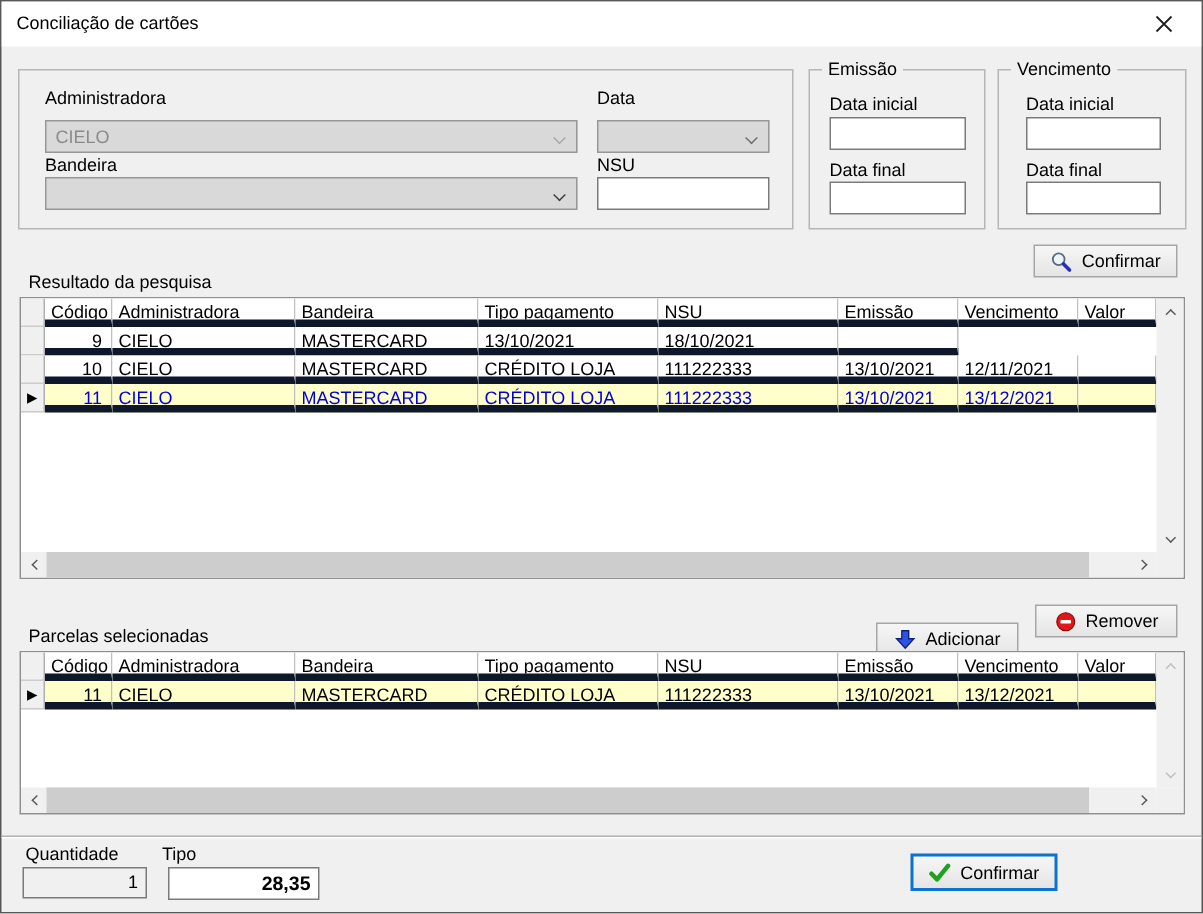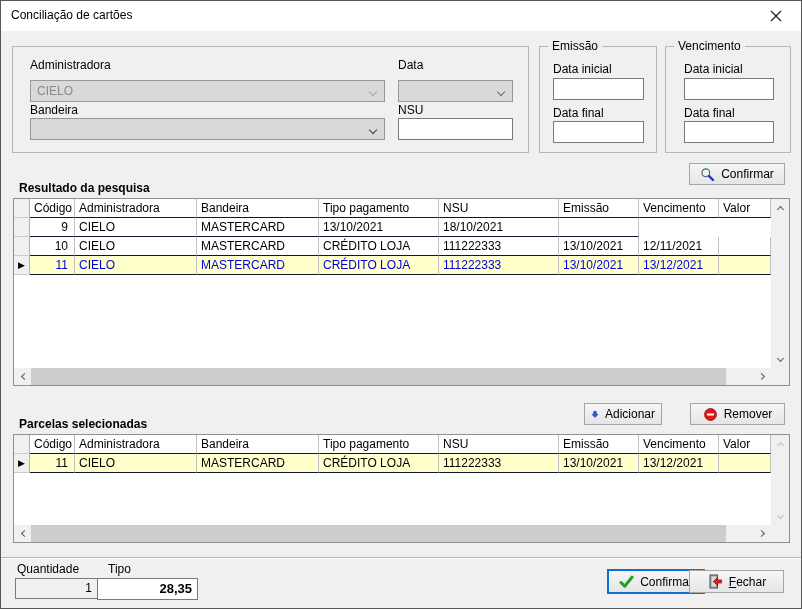--- a/index.html
+++ b/index.html
@@ -22,27 +22,27 @@
 
   .groupbox{position:absolute;border:1px solid #b6b6b6;}
   .groupbox .legend{position:absolute;top:-8px;left:8px;background:#f0f0f0;padding:0 4px;line-height:15px;}
 
   
   .btn{position:absolute;display:flex;align-items:center;justify-content:center;gap:6px;
        background:linear-gradient(#f6f6f6,#e5e5e5);border:1px solid #a6a6a6;font:inherit;cursor:default;}
   .btn.default{border:2px solid var(--accent,#0b72d0);margin-left:24px;}
 
   
-  .section-lbl{position:absolute;font-weight:bold;text-align:right;}
+  .section-lbl{position:absolute;font-weight:normal;text-align:right;}
 
   
   .table{position:absolute;width:777px;border:1px solid #8f8f8f;background:#fff;}
   .grid-area{position:absolute;left:0;top:0;right:18px;bottom:17px;background:#fff;overflow:hidden;}
   .thead,.tr{display:grid;grid-template-columns:16px 45px 122px 122px 120px 120px 80px 80px 1fr;height:19px;}
-  .th,.td{height:19px;line-height:18px;padding:0 4px;border-right:1px solid #c0c0c0;border-bottom:1px solid #0f172a;
+  .th,.td{height:19px;line-height:18px;padding:0 4px;border-right:1px solid #c0c0c0;border-bottom:5px solid #0f172a;
           overflow:hidden;white-space:nowrap;background:#fff;}
   .th{background:#fff;}
   .th.marker,.td.marker{background:#f0f0f0;border-right:1px solid #b0b0b0;border-bottom:1px solid #cccccc;
           padding:0;text-align:center;font-size:9px;line-height:19px;color:#000;}
   .td.num{text-align:right;padding-right:6px;}
   .tr.selected .td{background:var(--sel-bg,#ffffcc);color:var(--sel-text,#0000dd);}
   .tr.selected .td.marker{background:#f0f0f0;color:#000;}
   #table-parcelas .tr.selected .td{color:#000;}
 
   
@@ -193,21 +193,21 @@
           <span class="chev left"></span>
         </div>
       <div class="thumb"></div>
       <div class="sbtn right">
           <span class="chev right"></span>
         </div>
     </div>
     <div class="corner"></div>
   </div>
 
-  <button class="btn" style="left:583px;top:402px;width:78px;height:22px">
+  <button class="btn" style="left:583px;top:414px;width:95px;height:22px">
     <svg width="15" height="15" viewBox="0 0 15 15">
       <path d="M5.2 1.5 h4.6 v5.3 h3.5 L7.5 13.2 L1.7 6.8 h3.5 z" fill="#2d52e8" stroke="#101f7a" stroke-width="0.9"></path>
     </svg>
     <span>Adicionar</span>
   </button>
   <button class="btn" style="left:689px;top:402px;width:95px;height:22px">
     <svg width="15" height="15" viewBox="0 0 15 15">
       <circle cx="7.5" cy="7.5" r="6" fill="#e01818" stroke="#8a0000" stroke-width="0.7"></circle>
       <rect x="4" y="6.4" width="7" height="2.2" rx="0.4" fill="#ffffff"></rect>
     </svg>
@@ -259,30 +259,22 @@
           <span class="chev right"></span>
         </div>
     </div>
     <div class="corner"></div>
   </div>
 
   <div class="separator"></div>
   <span class="lbl" style="left:16px;top:561px">Quantidade</span>
   <div class="field gray" style="left:14px;top:577px;width:83px;height:21px">1</div>
   <span class="lbl" style="left:107px;top:561px">Tipo</span>
-  <div class="field white" style="left:96px;top:577px;width:101px;height:22px">28,35</div>
+  <div class="field white" style="left:111px;top:577px;width:101px;height:22px">28,35</div>
 
   <button class="btn default" style="left:582px;top:568px;width:98px;height:25px">
     <svg width="15" height="14" viewBox="0 0 15 14">
       <path d="M2 7.5 L5.7 11.2 L13 2.2" fill="none" stroke="#1fa01f" stroke-width="3" stroke-linecap="round" stroke-linejoin="round"></path>
     </svg>
     <span>Confirmar</span>
   </button>
-  <button class="btn" style="left:688px;top:569px;width:95px;height:23px">
-    <svg width="16" height="15" viewBox="0 0 16 15">
-      <rect x="3" y="1" width="7.5" height="13" fill="#a8a8a8" stroke="#4a4a4a" stroke-width="1"></rect>
-      <rect x="4.6" y="2.5" width="4.4" height="10" fill="#d9d9d9"></rect>
-      <path d="M6.2 7.5 L10.6 3.6 V5.9 H14.6 V9.1 H10.6 V11.4 Z" fill="#e02020" stroke="#7a0000" stroke-width="0.6"></path>
-    </svg>
-    <span><u>F</u>echar</span>
-  </button>
 
 </div>
 
 </body></html>

